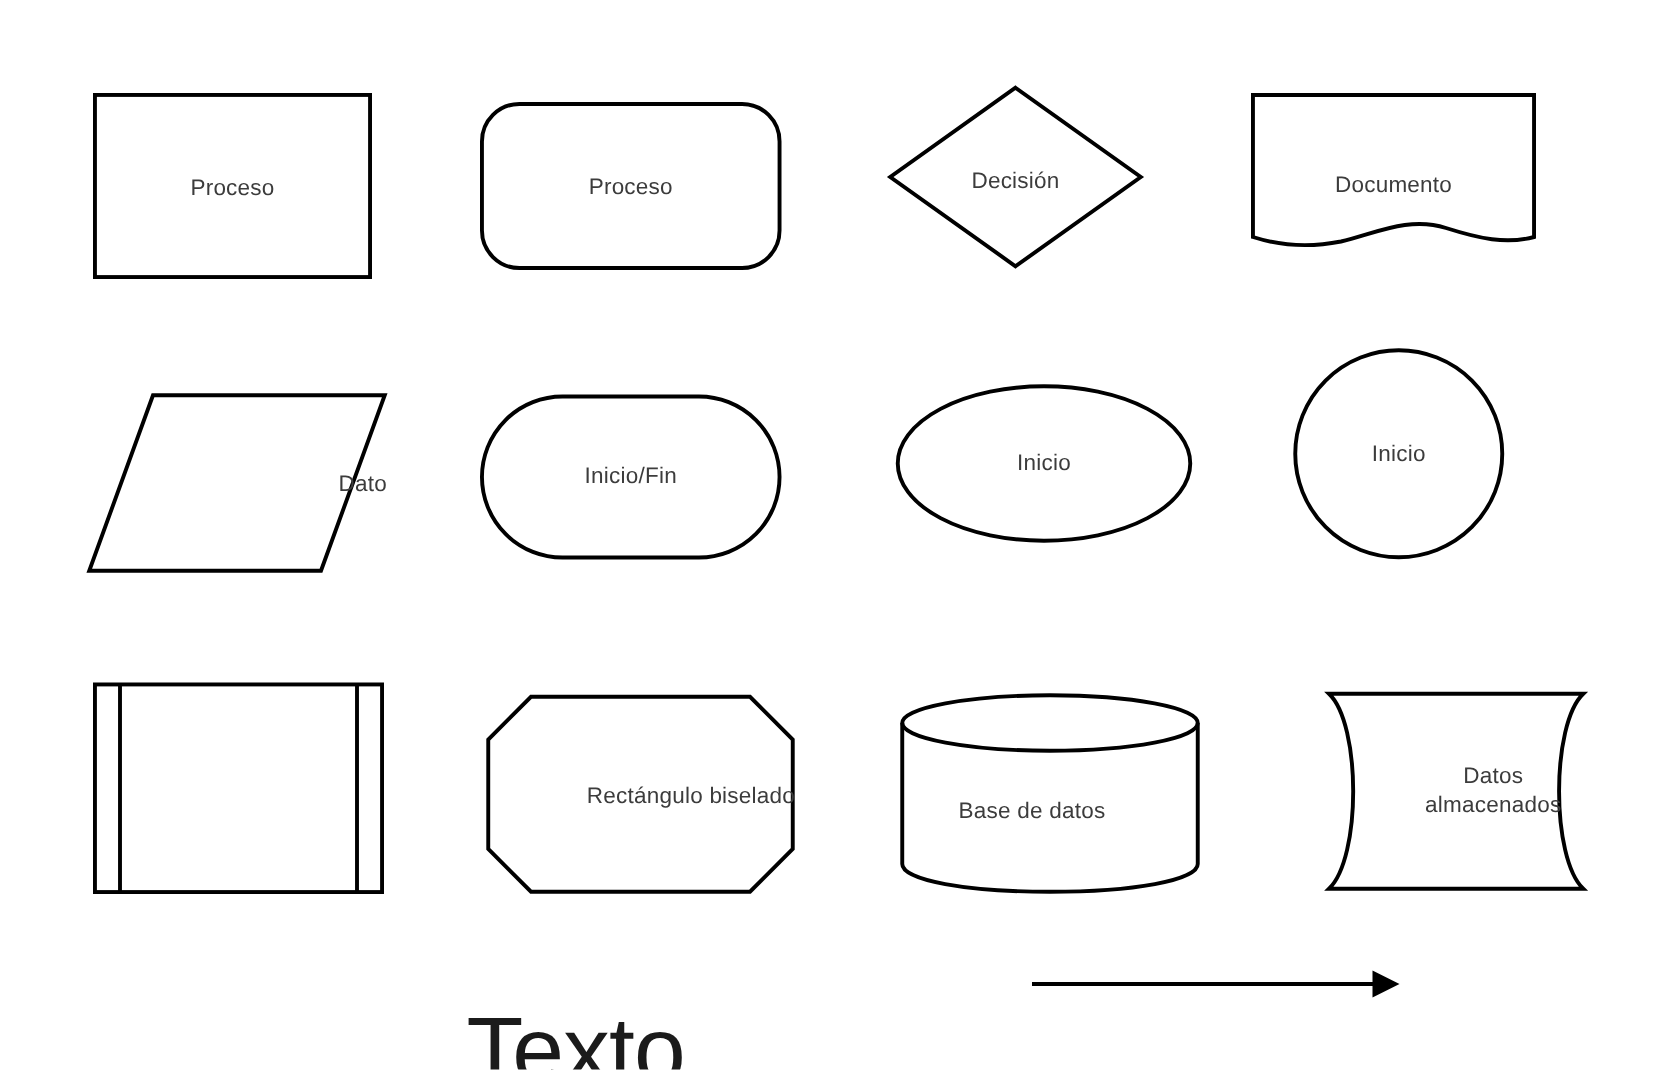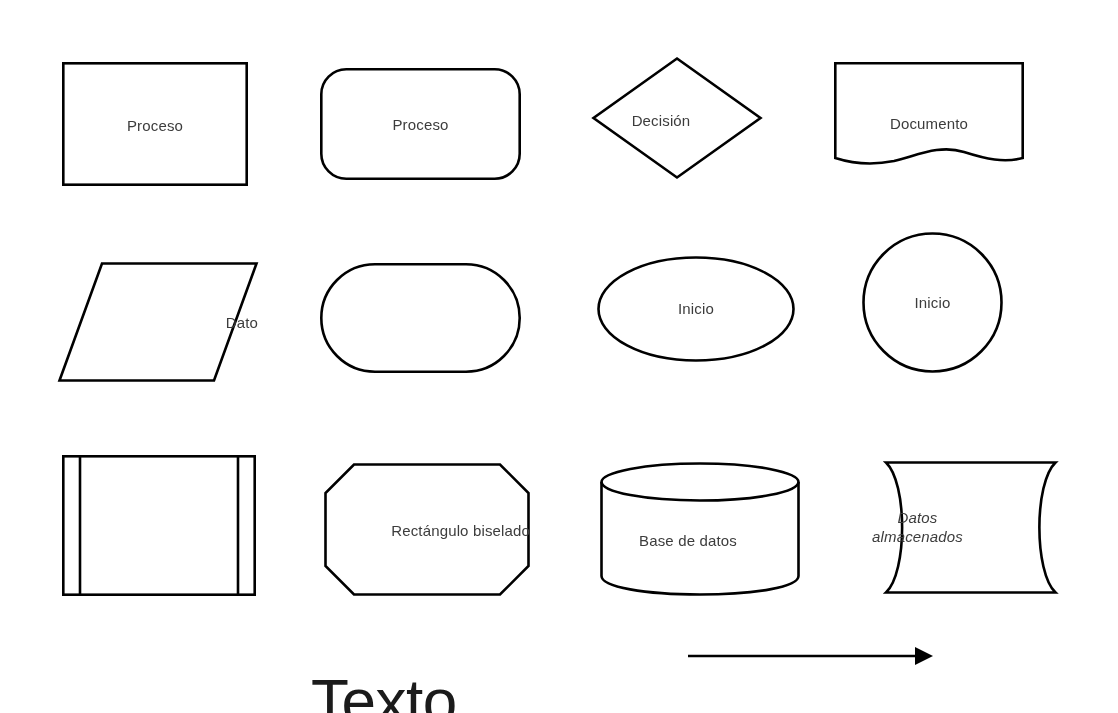--- a/index.html
+++ b/index.html
@@ -80,39 +80,40 @@
   <div class="shape-label" style="left:62px; top:116px; width:186px;">Proceso</div>
 
   <svg class="shape-svg" style="left:320px; top:68px;" width="201" height="112" viewBox="0 0 201 112">
     <rect class="stroke-round" x="1.3" y="1.3" width="198.4" height="109.4" rx="25" ry="25"></rect>
   </svg>
   <div class="shape-label" style="left:320px; top:115px; width:201px;">Proceso</div>
 
   <svg class="shape-svg" style="left:592px; top:57px;" width="170" height="122" viewBox="0 0 170 122">
     <polygon class="stroke" points="85,1.5 168.5,61 85,120.5 1.5,61"></polygon>
   </svg>
-  <div class="shape-label" style="left:576px; top:111px; width:170px;">Decisión</div>
+  <div class="shape-label" style="left:592px; top:111px; width:170px;">Decisión</div>
 
   <svg class="shape-svg" style="left:834px; top:62px;" width="190" height="113" viewBox="0 0 190 113">
     <path class="stroke" d="M 1.3 1.3 L 188.7 1.3 L 188.7 96
              C 170 101 152 97 130 90
              C 105 82 82 94 60 99
              C 40 103 20 102 1.3 96
              Z"></path>
   </svg>
   <div class="shape-label" style="left:834px; top:114px; width:190px;">Documento</div>
 
   <svg class="shape-svg" style="left:58px; top:262px;" width="200" height="120" viewBox="0 0 200 120">
     <polygon class="stroke" points="44,1.5 198.5,1.5 156,118.5 1.5,118.5"></polygon>
   </svg>
   <div class="shape-label" style="left:58px; top:313px; width:200px;text-align:right;">Dato</div>
 
   <svg class="shape-svg" style="left:320px; top:263px;" width="201" height="110" viewBox="0 0 201 110">
     <rect class="stroke-round" x="1.3" y="1.3" width="198.4" height="107.4" rx="53.7" ry="53.7"></rect>
   </svg>
+  <div class="shape-label" style="left:320px; top:308px; width:201px;">Inicio/Fin</div>
 
   <svg class="shape-svg" style="left:597px; top:256px;" width="198" height="106" viewBox="0 0 198 106">
     <ellipse class="stroke" cx="99" cy="53" rx="97.5" ry="51.5"></ellipse>
   </svg>
   <div class="shape-label" style="left:597px; top:299px; width:198px;">Inicio</div>
 
   <svg class="shape-svg" style="left:862px; top:232px;" width="141" height="141" viewBox="0 0 141 141">
     <circle class="stroke" cx="70.5" cy="70.5" r="69"></circle>
   </svg>
   <div class="shape-label" style="left:862px; top:293px; width:141px;">Inicio</div>
@@ -136,21 +137,21 @@
     <ellipse class="stroke" cx="100" cy="20" rx="98.5" ry="18.5"></ellipse>
   </svg>
   <div class="shape-label" style="left:588px; top:531px; width:200px;">Base de datos</div>
 
   <svg class="shape-svg" style="left:874px; top:461px;" width="183" height="133" viewBox="0 0 183 133">
     <path class="stroke" d="M 12 1.5 L 181.5 1.5
              C 160 22 160 111 181.5 131.5
              L 12 131.5
              C 33.5 111 33.5 22 12 1.5 Z"></path>
   </svg>
-  <div class="shape-label" style="left:826px; top:508px; width:183px;font-style:italic;">Datos
+  <div class="shape-label" style="left:904px; top:508px; width:183px;">Datos
 almacenados</div>
 
   <div class="big-text" style="left:311px; top:630px;margin-top:40px;">Texto</div>
 
   <svg class="shape-svg" style="left:688px; top:640px;" width="248" height="32" viewBox="0 0 248 32">
     <line class="arrow-line" x1="0" y1="16" x2="228" y2="16"></line>
     <polygon class="arrow-head" points="227,7 245,16 227,25"></polygon>
   </svg>
 
 </div>

